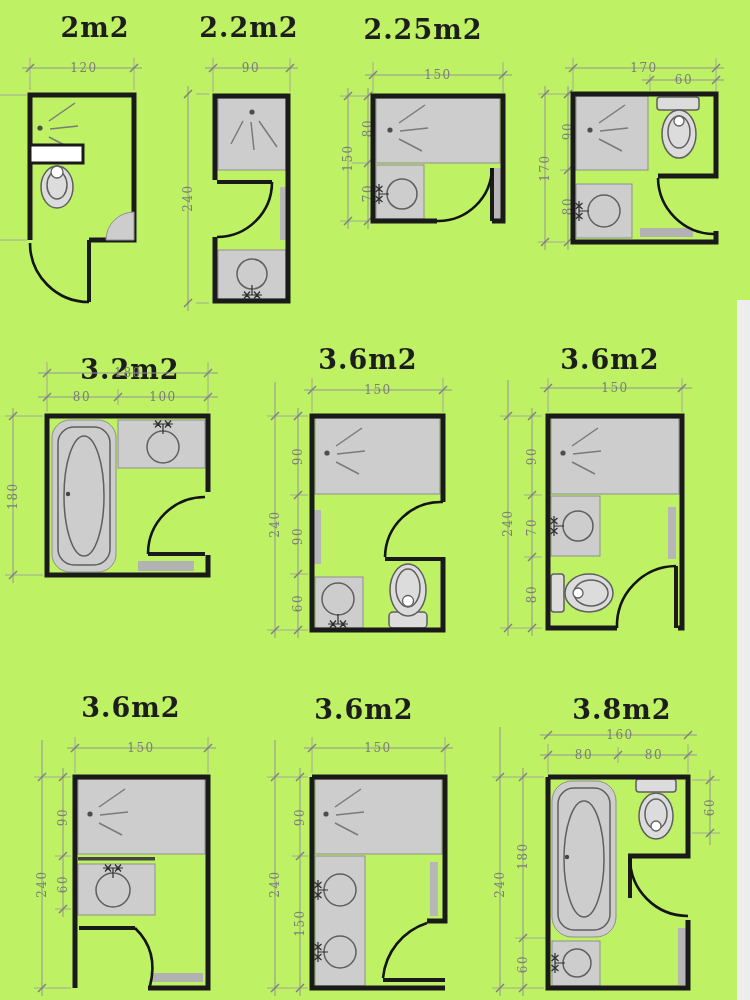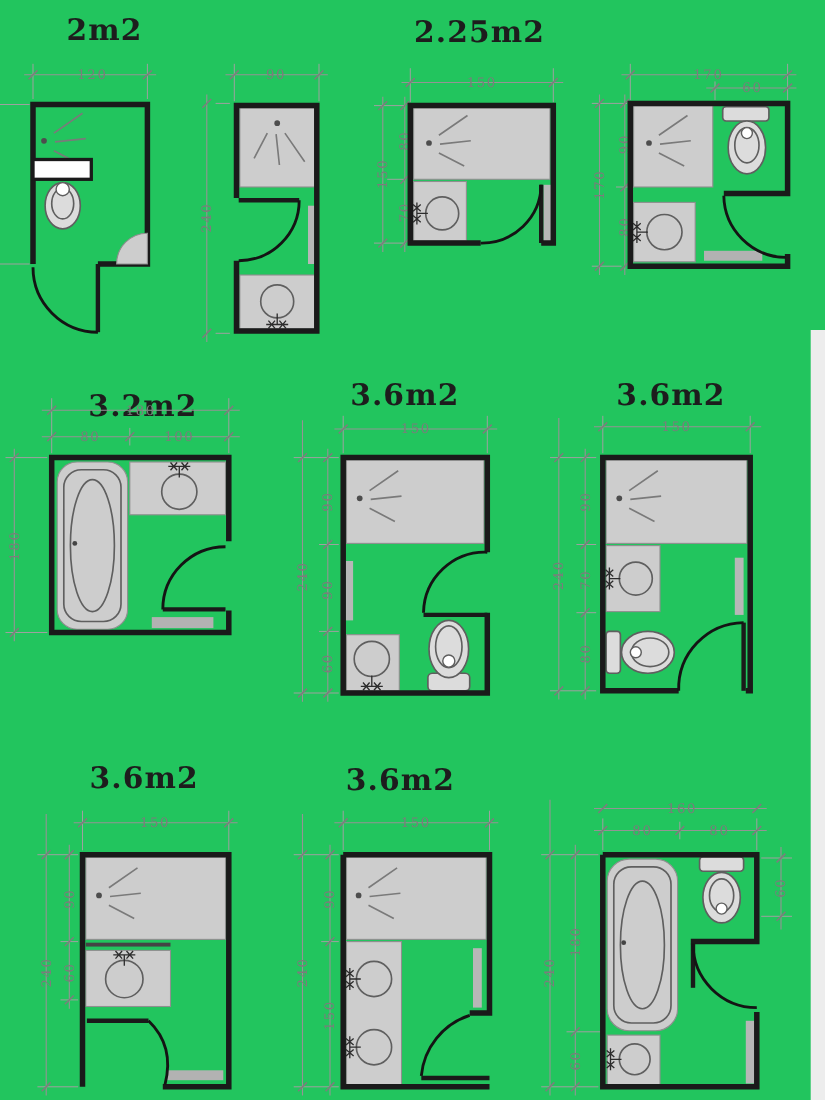--- a/index.html
+++ b/index.html
@@ -1,16 +1,16 @@
 <!DOCTYPE html>
 <html><head>
 <meta charset="utf-8">
 <style>
   html,body{margin:0;padding:0;background:#ffffff;}
-  #stage{position:relative;width:750px;height:1000px;background:#22c55e;overflow:hidden;
+  #stage{position:relative;width:750px;height:1000px;background:#bef264;overflow:hidden;
          font-family:"DejaVu Serif", "Liberation Serif", serif;}
   .t{position:absolute;font-weight:bold;font-size:27px;color:#1d1d1d;text-align:center;letter-spacing:1px;}
   .plan-svg{position:absolute;}
   .w{fill:none;stroke:#1a1a1a;stroke-width:5;stroke-linejoin:miter;stroke-linecap:butt;}
   .leaf{fill:none;stroke:#1a1a1a;stroke-width:4;}
   .arc{fill:none;stroke:#141414;stroke-width:2.6;}
   .zone{fill:#cdcdcd;stroke:#8f8f8f;stroke-width:1;}
   .rad{fill:#b7b7b7;stroke:none;}
   .mat{fill:#b2b2b2;stroke:none;}
   .fx{fill:none;stroke:#5f5f5f;stroke-width:1.5;}
@@ -38,26 +38,28 @@
       <circle cx="0" cy="0" r="2.6" fill="#4d4d4d"></circle>
       <path d="M9,-7 L35,-25 M10,1 L38,-2 M9,9 L32,21" stroke="#7a7a7a" stroke-width="1.5" fill="none"></path>
     </g>
     <g id="faucet-sym">
       <path d="M0,-10 L0,10 M-3.5,-8 L3.5,-2 M-3.5,-2 L3.5,-8 M-3.5,2 L3.5,8 M-3.5,8 L3.5,2 M0,0 L10,0" stroke="#2d2d2d" stroke-width="1.2" fill="none"></path>
     </g>
   </defs>
 </svg>
 
 <div class="t" style="left:0px;top:12px;width:190px;">2m2</div>
-<div class="t" style="left:356px;top:14px;width:160px;">2.25m2</div>
+<div class="t" style="left:184px;top:12px;width:130px;">2.2m2</div>
+<div class="t" style="left:343px;top:14px;width:160px;">2.25m2</div>
 <div class="t" style="left:50px;top:344px;width:160px;margin-top:10px;">3.2m2</div>
 <div class="t" style="left:288px;top:344px;width:160px;">3.6m2</div>
 <div class="t" style="left:530px;top:344px;width:160px;">3.6m2</div>
 <div class="t" style="left:51px;top:692px;width:160px;">3.6m2</div>
 <div class="t" style="left:284px;top:694px;width:160px;">3.6m2</div>
+<div class="t" style="left:542px;top:694px;width:160px;">3.8m2</div>
 
 <svg class="plan-svg" style="left:0;top:55px" width="190" height="255" viewBox="0 55 190 255">
   <g>
     <path class="ext" d="M30,58 L30,90 M134,58 L134,90 M0,95 L27,95 M0,240 L27,240"></path>
     <path class="dim" d="M22,68 L142,68"></path>
     <path class="tick" d="M26,72 L34,64 M130,72 L138,64"></path>
     <text class="dt" x="84" y="68">120</text>
   </g>
   <g>
     <path class="w" d="M30,240 L30,95 L134,95 L134,240 L89,240"></path>

